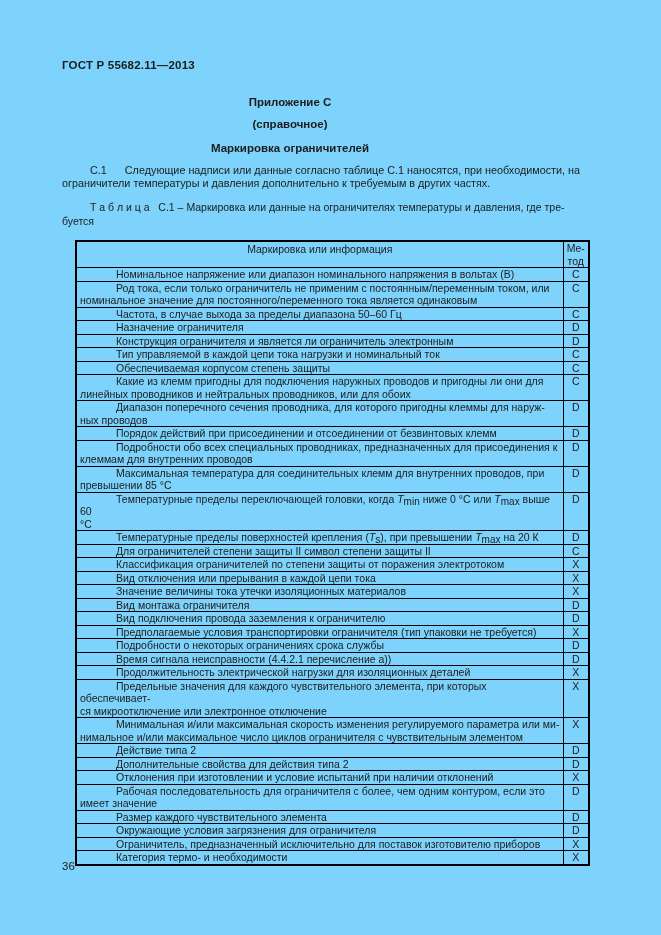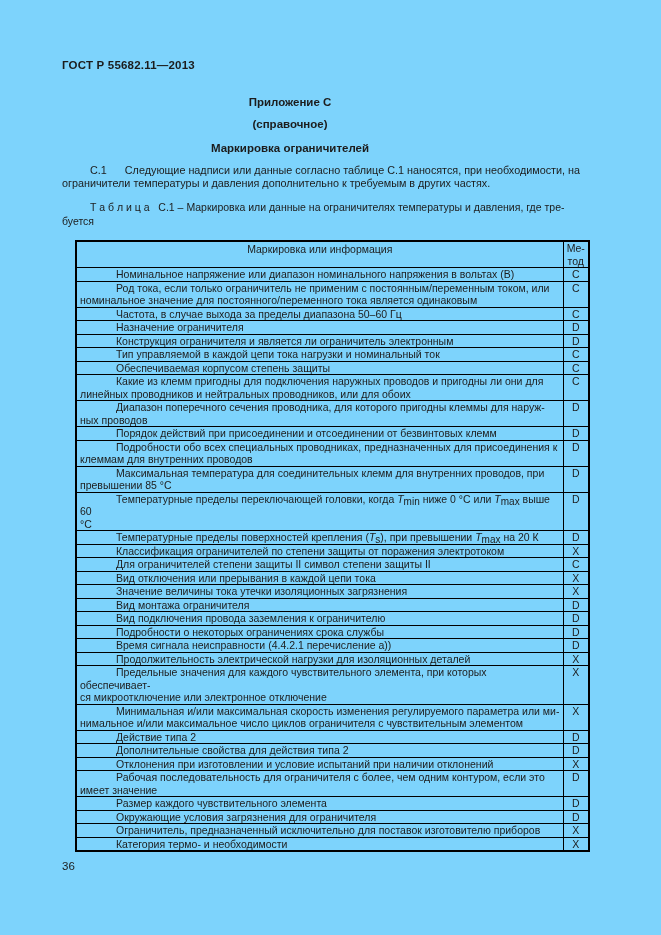--- a/index.html
+++ b/index.html
@@ -139,42 +139,46 @@
         <tr>
           <td class="c1">Температурные пределы переключающей головки, когда <i>T</i><sub>min</sub> ниже 0 °С или <i>T</i><sub>max</sub> выше 60
 °С</td>
           <td class="c2">D</td>
         </tr>
         <tr>
           <td class="c1">Температурные пределы поверхностей крепления (<i>T</i><sub>s</sub>), при превышении <i>T</i><sub>max</sub> на 20 К</td>
           <td class="c2">D</td>
         </tr>
         <tr>
+          <td class="c1">Для ограничителей степени защиты II символ степени защиты II</td>
+          <td class="c2">C</td>
+        </tr>
+        <tr>
           <td class="c1">Классификация ограничителей по степени защиты от поражения электротоком</td>
           <td class="c2">X</td>
         </tr>
         <tr>
-          <td class="c1">Для ограничителей степени защиты II символ степени защиты II</td>
-          <td class="c2">C</td>
-        </tr>
-        <tr>
           <td class="c1">Вид отключения или прерывания в каждой цепи тока</td>
           <td class="c2">X</td>
         </tr>
         <tr>
-          <td class="c1">Значение величины тока утечки изоляционных загрязнения</td>
+          <td class="c1">Значение величины тока утечки изоляционных материалов</td>
           <td class="c2">X</td>
         </tr>
         <tr>
           <td class="c1">Вид монтажа ограничителя</td>
           <td class="c2">D</td>
         </tr>
         <tr>
           <td class="c1">Вид подключения провода заземления к ограничителю</td>
           <td class="c2">D</td>
+        </tr>
+        <tr>
+          <td class="c1">Предполагаемые условия транспортировки ограничителя (тип упаковки не требуется)</td>
+          <td class="c2">X</td>
         </tr>
         <tr>
           <td class="c1">Подробности о некоторых ограничениях срока службы</td>
           <td class="c2">D</td>
         </tr>
         <tr>
           <td class="c1">Время сигнала неисправности (4.4.2.1 перечисление а))</td>
           <td class="c2">D</td>
         </tr>
         <tr>

